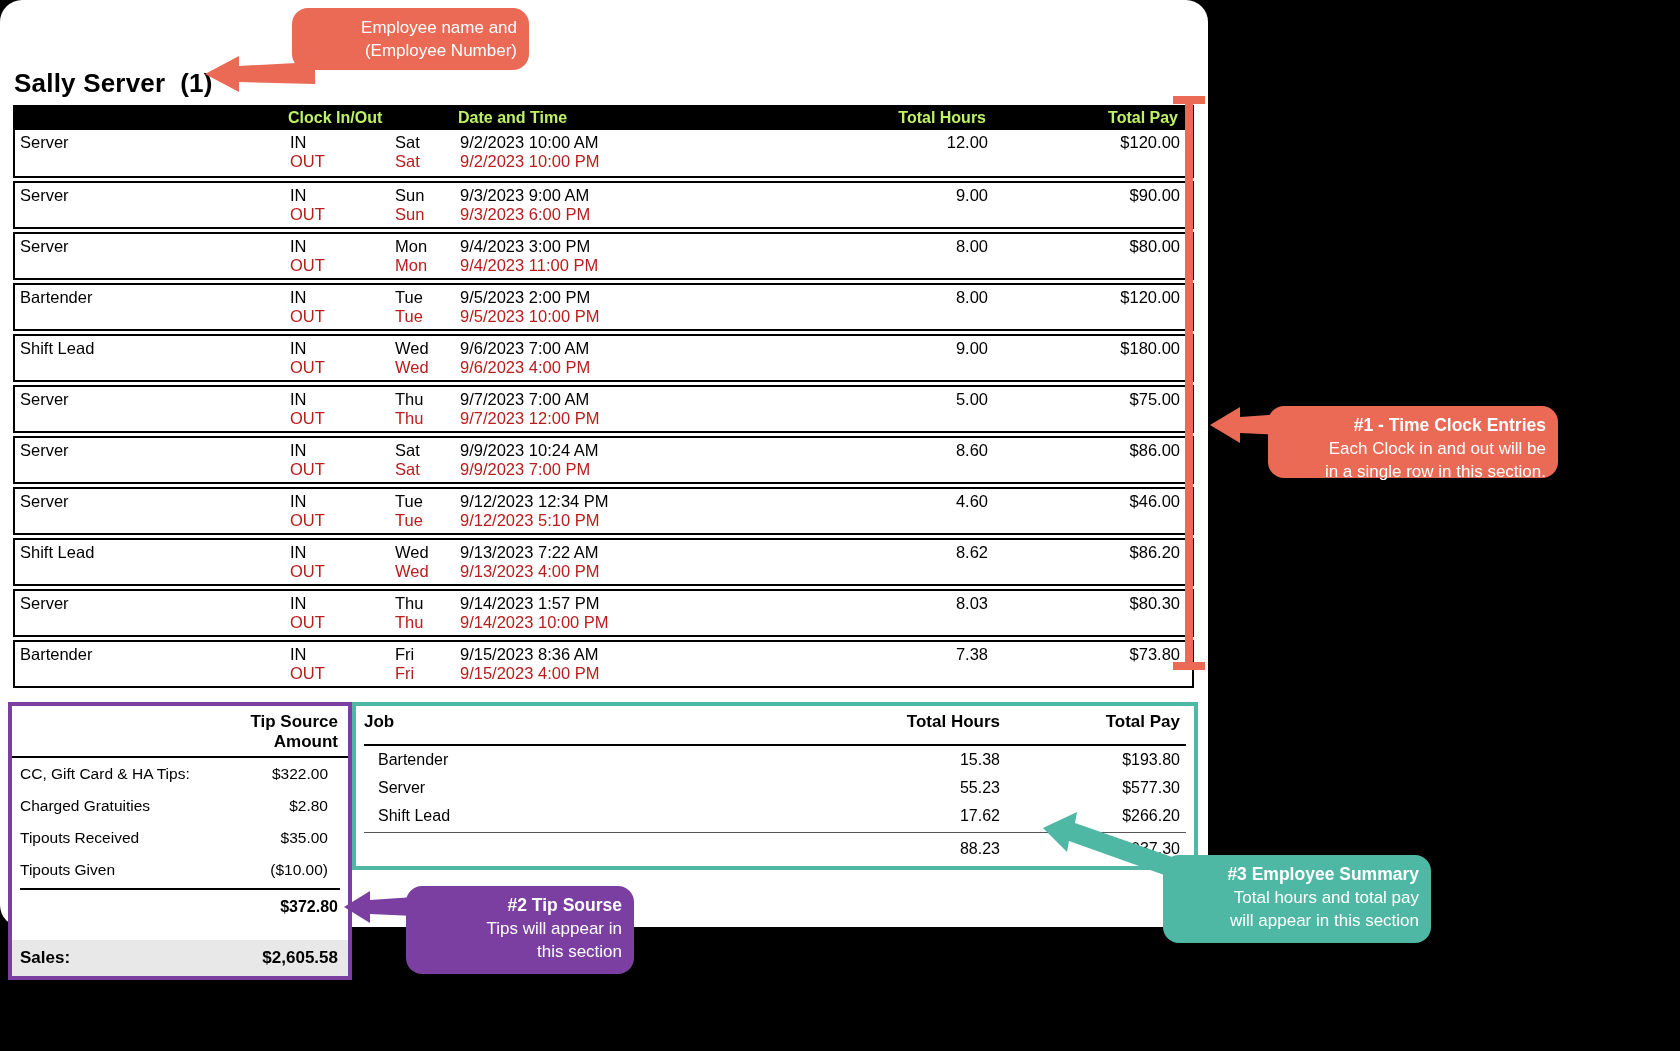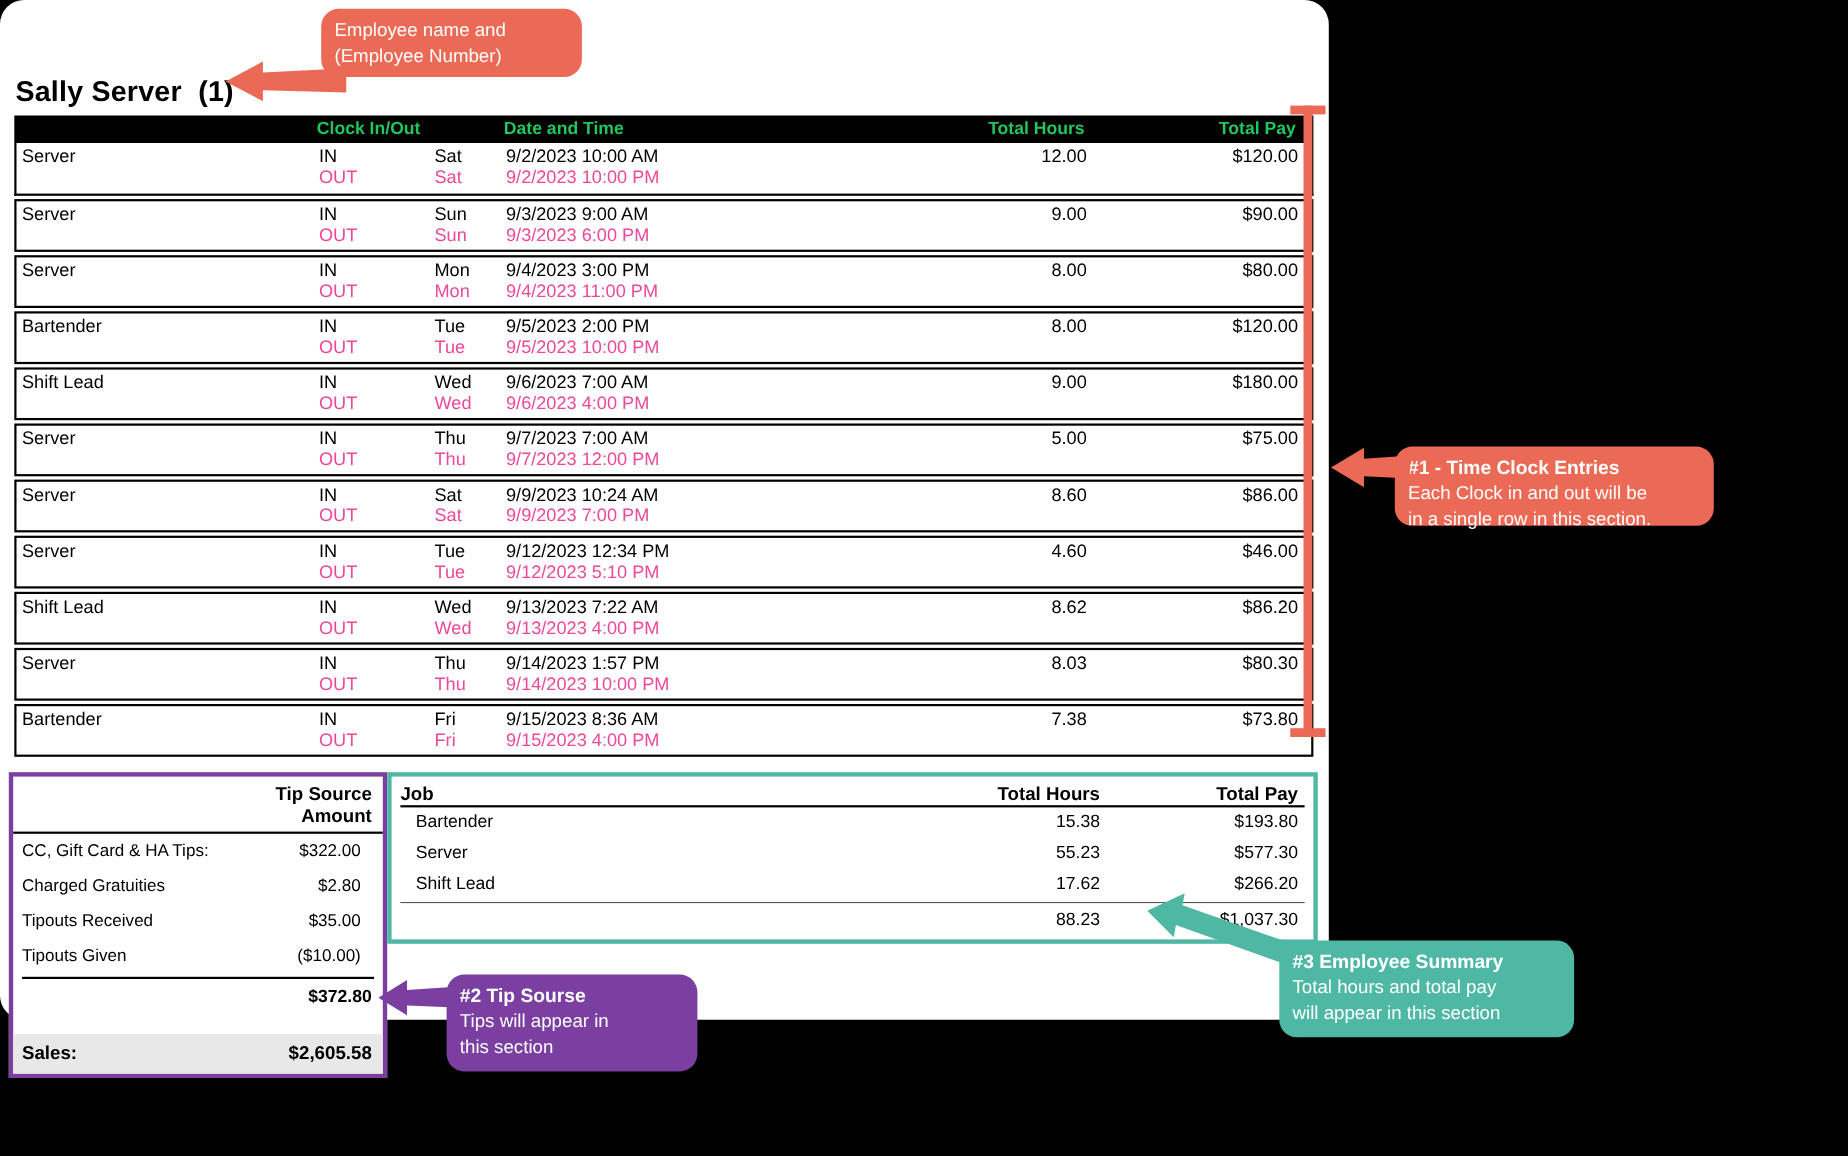--- a/index.html
+++ b/index.html
@@ -19,37 +19,37 @@
   #employee-title{
     position:absolute;left:14px;top:68px;
     font-size:26px;font-weight:bold;color:#000;letter-spacing:.2px;
     white-space:pre;
   }
   
   #timeclock{
     position:absolute;left:13px;top:105px;width:1181px;
   }
   .tc-head{
-    background:#000;color:#22c55e;height:25px;
+    background:#000;color:#bef264;height:25px;
     display:flex;align-items:center;font-size:16px;font-weight:bold;
   }
   .c-job{width:275px;padding-left:5px;box-sizing:border-box;}
   .c-inout{width:105px;}
   .c-day{width:65px;}
   .c-dt{width:240px;}
   .c-hours{width:300px;text-align:right;padding-right:12px;box-sizing:border-box;}
   .c-pay{width:190px;text-align:right;padding-right:10px;box-sizing:border-box;}
   .tc-row{
     border:2px solid #000;border-top:none;
     height:48px;position:relative;box-sizing:border-box;
     margin-top:3px;
   }
   .tc-row:first-of-type{margin-top:0;border-top:none;}
   .tc-row-inner{display:flex;font-size:16.5px;color:#000;line-height:19px;padding-top:3px;}
-  .tc-line2{display:flex;font-size:16.5px;color:#ec4899;line-height:19px;}
+  .tc-line2{display:flex;font-size:16.5px;color:#b91c1c;line-height:19px;}
   .tc-row{border-top:2px solid #000;}
   
   #tip-box{
     position:absolute;left:8px;top:702px;width:344px;
     border:4px solid #7a3fa0;box-sizing:border-box;background:#fff;
   }
   .tip-head{
     display:flex;justify-content:space-between;align-items:flex-end;
     font-size:17px;font-weight:bold;padding:6px 10px 4px 8px;
     border-bottom:2px solid #000;
@@ -68,31 +68,31 @@
     display:flex;justify-content:space-between;background:#e8e8e8;
     font-size:17px;font-weight:bold;padding:8px 10px 8px 8px;
     margin-top:16px;
   }
   #summary-box{
     position:absolute;left:352px;top:702px;width:846px;
     border:4px solid #4fb8a4;box-sizing:border-box;background:#fff;
   }
   .sum-head{
     display:flex;font-size:17px;font-weight:bold;
-    padding:6px 0 0 0;border-bottom:2px solid #000;margin:0 8px;
+    padding:6px 0 12px 0;border-bottom:2px solid #000;margin:0 8px;
   }
   .sum-row{display:flex;font-size:16px;padding:5px 0;margin:0 8px;}
   .s-job{flex:1;padding-left:14px;}
   .s-hours{width:190px;text-align:right;}
   .s-pay{width:180px;text-align:right;padding-right:6px;}
   .sum-sep{border-top:1.5px solid #555;margin:2px 8px 0 8px;}
   .sum-total{display:flex;font-size:16px;font-weight:normal;padding:7px 0 8px 0;margin:0 8px;}
   
   .callout{
-    position:absolute;color:#fff;text-align:left;
+    position:absolute;color:#fff;text-align:right;
     border-radius:16px;box-sizing:border-box;
     font-size:17px;line-height:23px;padding:8px 12px;
   }
   .callout b{font-size:17.5px;}
   .co-red{background:#ea6a56;}
   .co-purple{background:#7a3fa0;}
   .co-teal{background:#4fb8a4;}
   .arrow{position:absolute;}
   
   #red-bracket{

